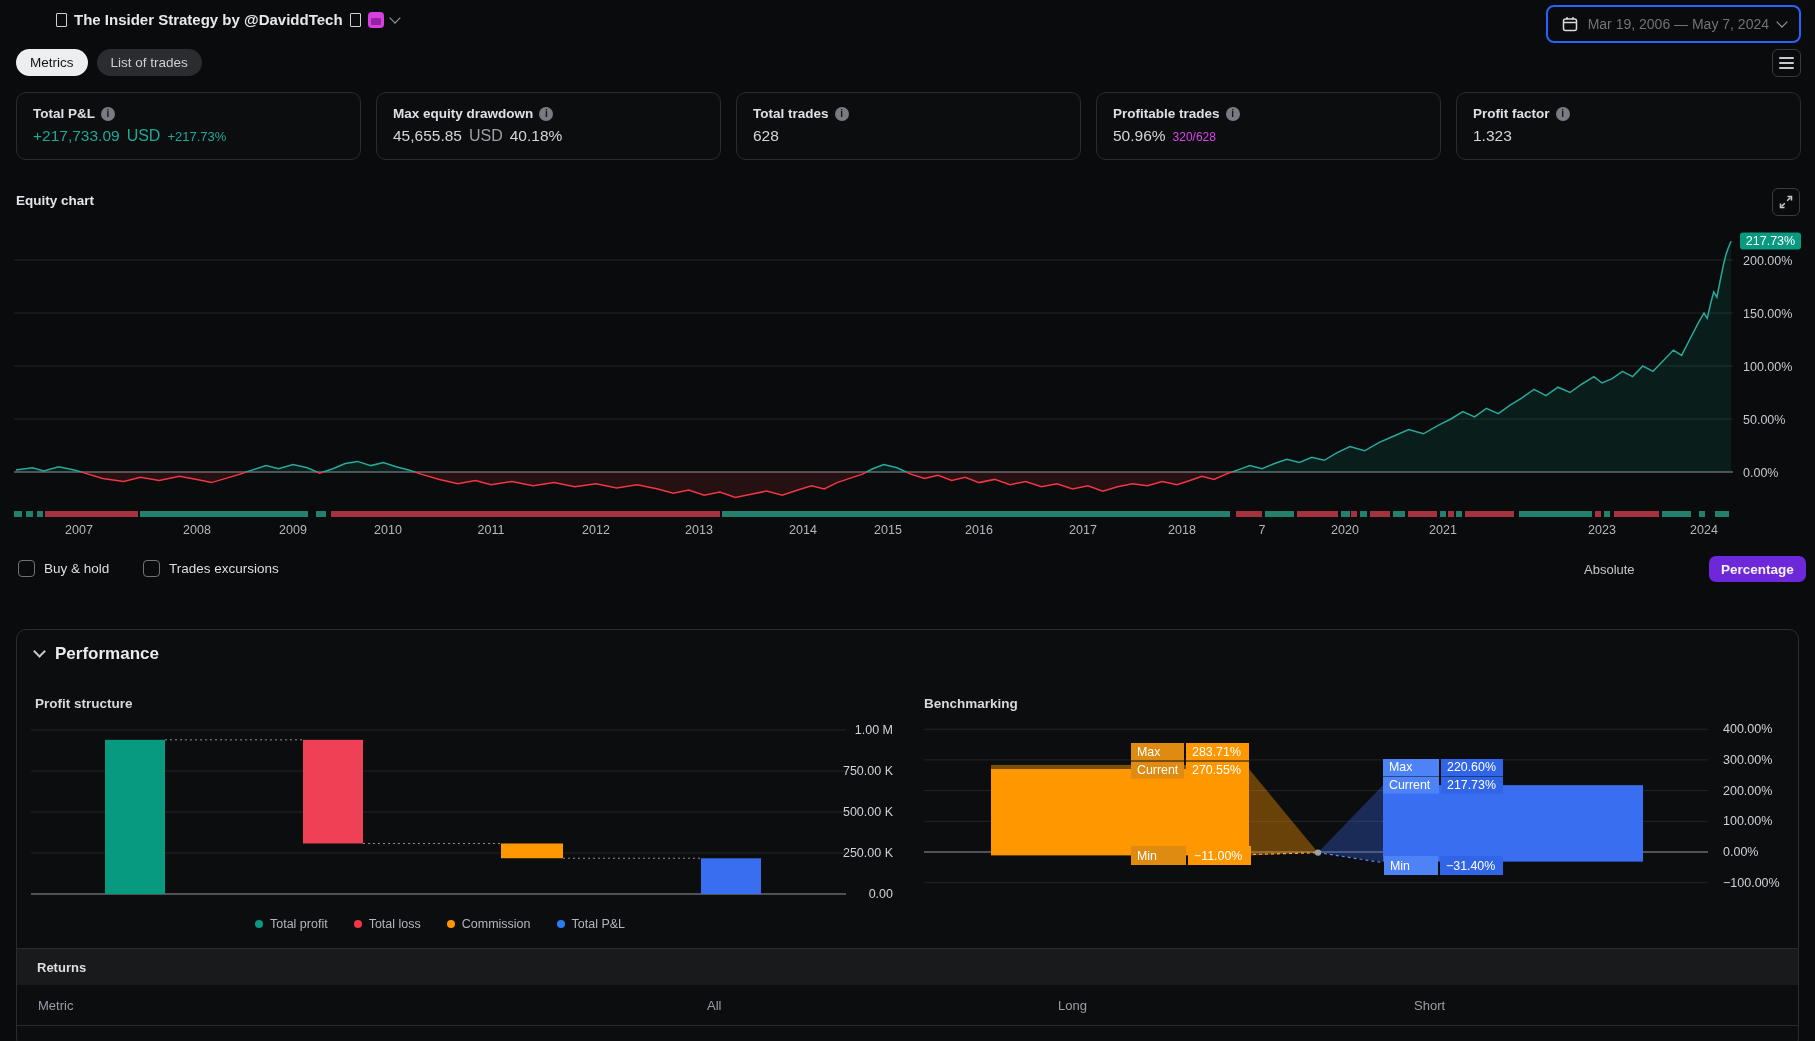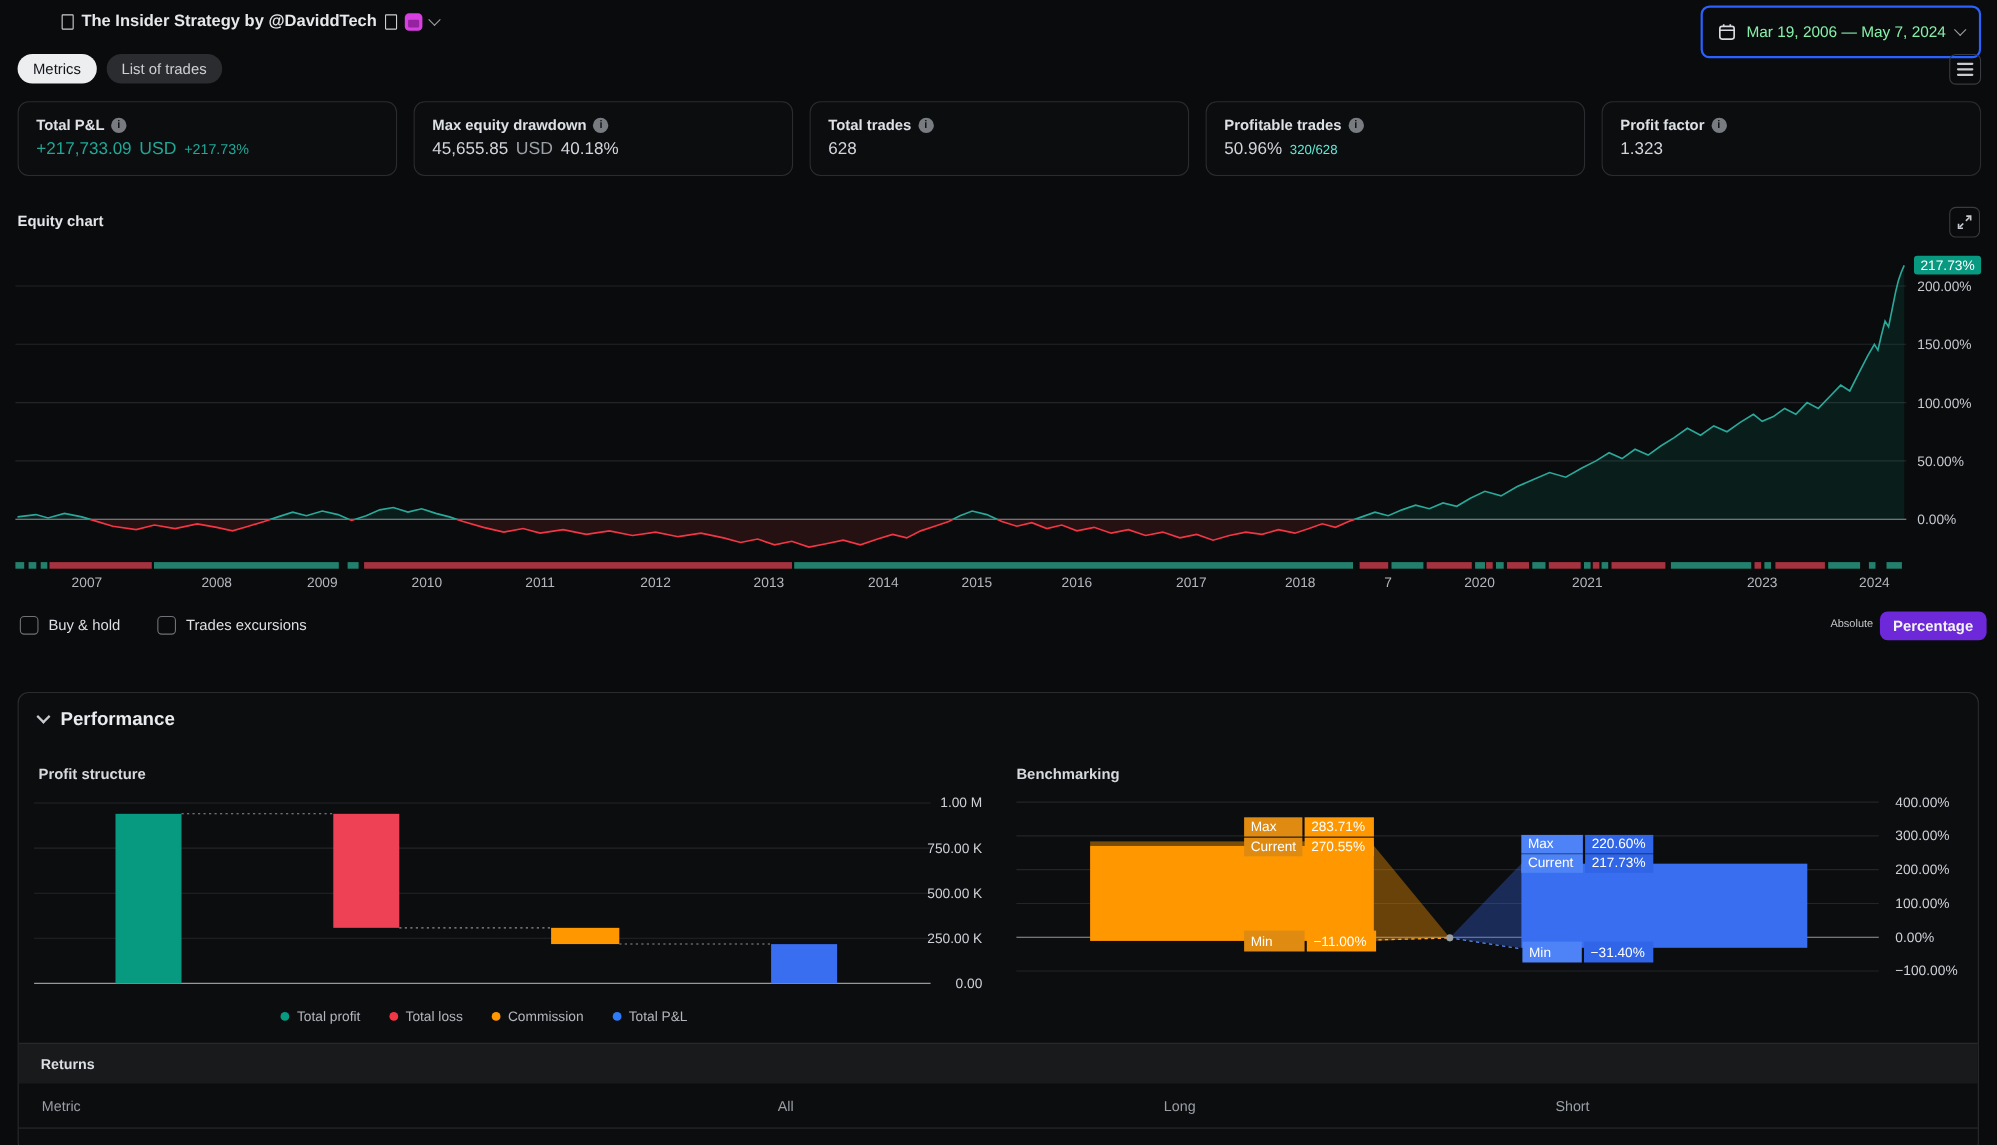--- a/index.html
+++ b/index.html
@@ -4,46 +4,46 @@
 <style>
   html,body{margin:0;padding:0;background:#0a0b0c;}
   *{box-sizing:border-box;font-family:"Liberation Sans",sans-serif;}
   #app{position:relative;width:1815px;height:1041px;background:#0a0b0c;overflow:hidden;color:#d3d6db;}
   .abs{position:absolute;}
   
   #title-row{left:16px;top:11px;display:flex;align-items:center;gap:7px;padding-left:40px;}
   #page-title{font-size:15px;font-weight:700;color:#e6e8eb;}
   .tofu{display:inline-block;width:11px;height:14px;border:1px solid #cfcfcf;border-radius:1px;}
   .chev{width:8px;height:8px;border-right:1.6px solid #9b9ea3;border-bottom:1.6px solid #9b9ea3;transform:rotate(45deg);margin-top:-4px;}
-  #date-btn{right:14px;top:5px;height:48px;display:flex;align-items:center;gap:9px;padding:0 13px;border:2px solid #2962ff;border-radius:8px;font-size:14px;color:#86efac;background:transparent;cursor:pointer;}
+  #date-btn{right:14px;top:5px;height:38px;display:flex;align-items:center;gap:9px;padding:0 13px;border:2px solid #2962ff;border-radius:8px;font-size:14px;color:#737373;background:transparent;cursor:pointer;}
   #layout-btn{right:14px;top:49px;width:29px;height:28px;border:1px solid #3a3b3e;border-radius:6px;display:flex;flex-direction:column;justify-content:center;gap:3px;align-items:center;cursor:pointer;}
   #layout-btn i{display:block;width:15px;height:2px;background:#c7cace;border-radius:1px;}
   
   #tabs{left:16px;top:49px;display:flex;gap:9px;}
   .tab{height:27px;display:flex;align-items:center;padding:0 14px;border-radius:14px;font-size:13.5px;cursor:pointer;}
   .tab.active{background:#eceef0;color:#141518;font-weight:500;}
   .tab.inactive{background:#2b2c2f;color:#cdd0d4;}
   
   .mcard{top:92px;width:345px;height:68px;border:1px solid #2b2c2f;border-radius:10px;background:#0c0d0f;padding:13px 16px;}
   .mtitle{display:flex;align-items:center;gap:6px;font-size:13.5px;font-weight:700;color:#dde0e4;}
   .info{width:14px;height:14px;border-radius:50%;background:#787b80;color:#141518;font-size:10px;font-weight:700;display:inline-flex;align-items:center;justify-content:center;font-style:normal;cursor:pointer;}
   .mval{margin-top:6px;display:flex;align-items:baseline;gap:7px;font-size:15.5px;color:#d2d5da;}
   .munit{font-size:16px;color:#9ba0a6;}
   .mextra{font-size:13px;color:#d2d5da;}
-  .mextra.small{font-size:12px;color:#5eead4;}
+  .mextra.small{font-size:12px;color:#d946ef;}
   .teal-txt{color:#1fa897 !important;}
   
   #equity-title{left:16px;top:193px;font-size:13.5px;font-weight:700;color:#e2e5e9;}
   #expand-btn{left:1772px;top:188px;width:28px;height:28px;border:1px solid #3a3b3e;border-radius:6px;display:flex;align-items:center;justify-content:center;cursor:pointer;}
   #eq-wrap{left:0;top:190px;width:1815px;height:360px;}
   
   .ckrow{top:560px;display:flex;align-items:center;gap:9px;cursor:pointer;}
   .cbox{width:17px;height:17px;border:1.5px solid #6f7277;border-radius:4px;background:transparent;}
   .cklabel{font-size:13.5px;color:#dcdfe3;}
-  #absolute-btn{left:1664px;top:562px;font-size:10px;color:#c3c6cb;cursor:pointer;}
+  #absolute-btn{left:1584px;top:562px;font-size:13px;color:#c3c6cb;cursor:pointer;}
   #percentage-btn{left:1709px;top:556px;height:26px;display:flex;align-items:center;padding:0 12px;background:#6d28d9;border-radius:7px;font-size:13.5px;font-weight:700;color:#f2f3f5;cursor:pointer;}
   
   #perf-card{left:16px;top:629px;width:1783px;height:419px;border:1px solid #2b2c2f;border-radius:10px;background:#0c0d0f;overflow:hidden;}
   #perf-head{position:absolute;left:18px;top:14px;display:flex;align-items:center;gap:11px;cursor:pointer;}
   #perf-title{font-size:17px;font-weight:700;color:#e9ebee;}
   .chev2{width:9px;height:9px;border-right:2px solid #c7cace;border-bottom:2px solid #c7cace;transform:rotate(45deg);margin-top:-5px;}
   .sub-title{position:absolute;top:66px;font-size:13.5px;font-weight:700;color:#d6d9dd;}
   #perf-svg{position:absolute;left:0;top:60px;}
   .legend{position:absolute;top:287px;display:flex;justify-content:center;gap:26px;font-size:12.5px;color:#b2b5bb;}
   .lg{display:flex;align-items:center;gap:7px;}

